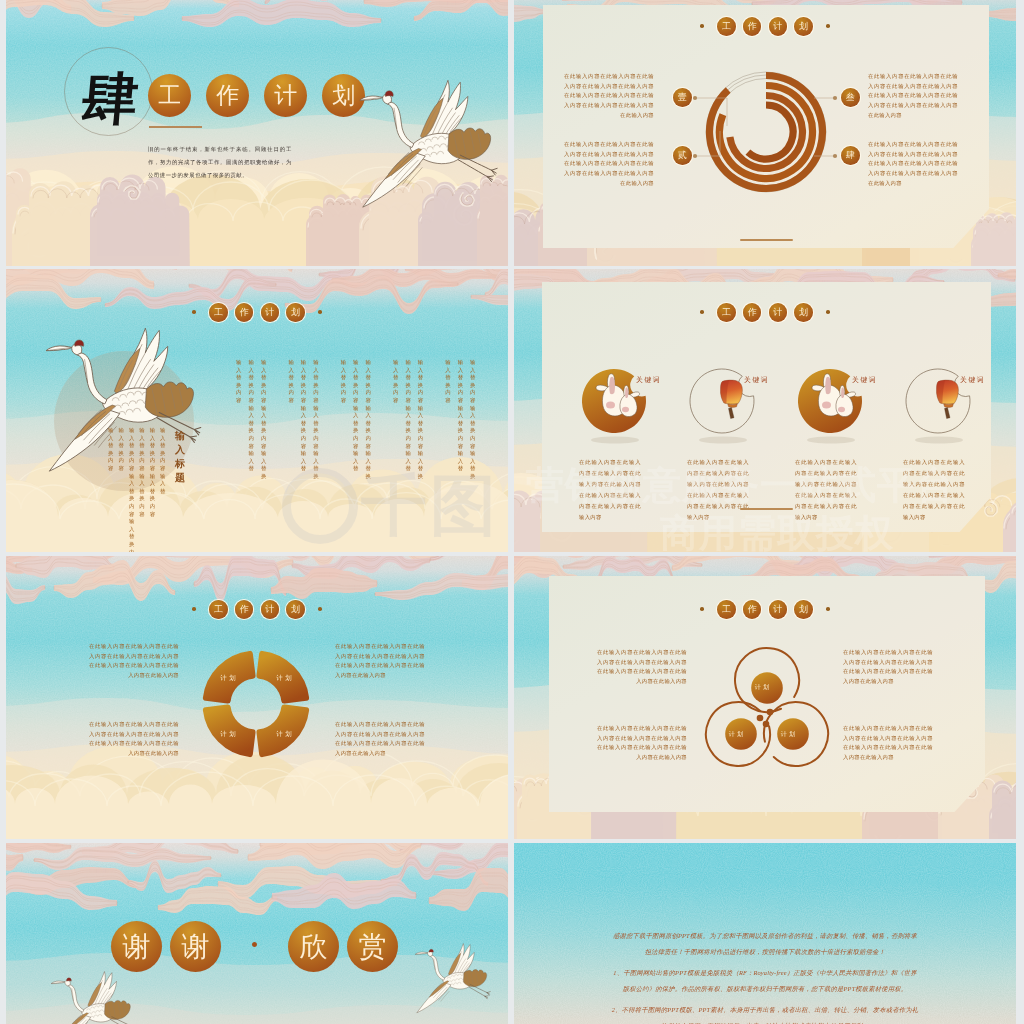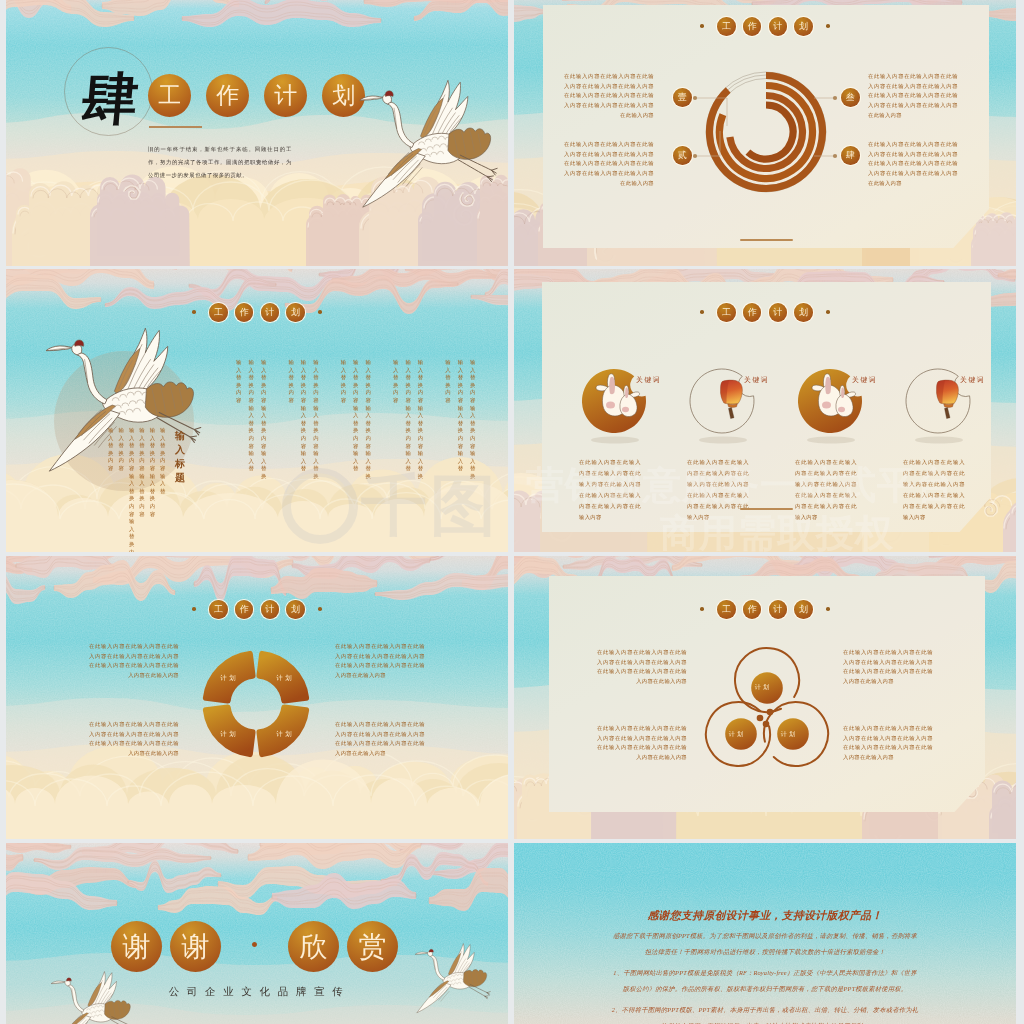--- a/index.html
+++ b/index.html
@@ -1601,21 +1601,20 @@
         <path d="M-15,293L-15,168C42,168 42,160 100,160C170,160 170,172 240,172C310,172 310,162 380,162C448,162 448,170 517,170L517,293Z" fill="#e6ddd4" opacity=".35"></path>
         <path d="M-15,293L-15,215C52,215 52,208 120,208C190,208 190,219 260,219C330,219 330,209 400,209C458,209 458,217 517,217L517,293Z" fill="#ece0d3" opacity=".5"></path>
       </svg>
       <div class="thanksrow">
         <span class="coin">谢</span>
         <span class="coin">谢</span>
         <span class="dot">·</span>
         <span class="coin">欣</span>
         <span class="coin">赏</span>
       </div>
-      <div class="thsub">公 司 企 业 文 化 品 牌 宣 传</div>
       <svg class="crane7a" viewBox="0 0 150 145">
 <g class="crane-body">
 
   <path class="fwhite" d="M68,62 C74,46 82,29 89,16 C92,9 94,4 95,1
      C97,7 97,16 95,24 C99,16 104,8 108,3
      C109,12 107,22 103,32 C108,27 112,22 116,18
      C116,27 112,38 106,47 C100,56 91,63 82,66 Z"></path>
   <path class="fline" d="M72,60 C78,46 84,31 92,16 M77,62 C82,50 88,36 95,24
      M82,62 C87,51 93,40 100,30 M87,61 C92,51 97,43 103,35 M92,59 C97,51 102,44 107,38
      M97,56 C101,50 105,45 110,40"></path>
@@ -1746,21 +1745,20 @@
             <stop offset="1" stop-color="#eedcc6"></stop>
           </linearGradient>
           <filter id="gr8" x="0" y="0" width="100%" height="100%">
             <feTurbulence type="fractalNoise" baseFrequency="0.95" numOctaves="2" seed="51"></feTurbulence>
             <feColorMatrix type="matrix" values="0 0 0 0 1  0 0 0 0 1  0 0 0 0 1  0 0 0 .85 0"></feColorMatrix>
           </filter>
         </defs>
         <rect width="502" height="283" fill="url(#sk8)"></rect>
         <rect width="502" height="283" filter="url(#gr8)" opacity=".36"></rect>
       </svg>
-      <div class="nhead">感谢您支持原创设计事业，支持设计版权产品！</div>
       <div class="nline nl0">感谢您下载千图网原创PPT模板。为了您和千图网以及原创作者的利益，请勿复制、传播、销售，否则将承</div>
       <div class="nline nl1">担法律责任！千图网将对作品进行维权，按照传播下载次数的十倍进行索取赔偿金！</div>
       <div class="nline nl2">1、千图网网站出售的PPT模板是免版税类（RF：Royalty-free）正版受《中华人民共和国著作法》和《世界</div>
       <div class="nline nl3">版权公约》的保护。作品的所有权、版权和著作权归千图网所有，您下载的是PPT模板素材使用权。</div>
       <div class="nline nl4">2、不得将千图网的PPT模版、PPT素材、本身用于再出售，或者出租、出借、转让、分销、发布或者作为礼</div>
       <div class="nline nl5">物供他人使用，不得转授权、出卖、转让本协议或者协议中的任何权利。</div>
     </div>
     <div class="wm">
       <div class="wm-logo">
         <span class="wm-ring"></span>

